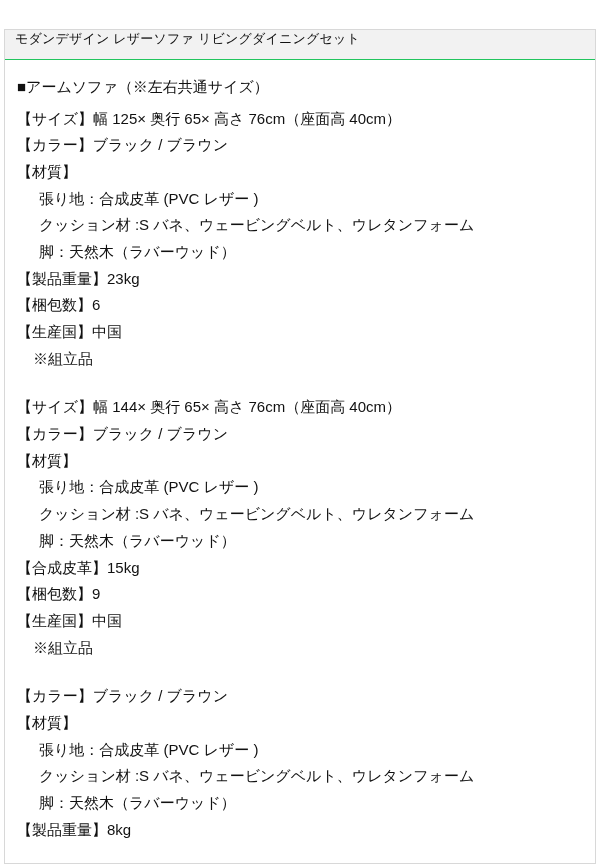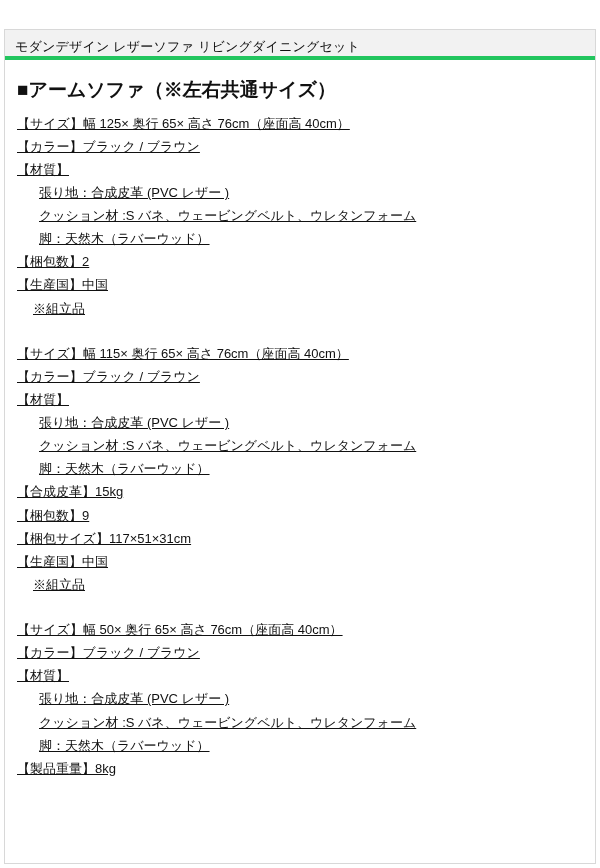--- a/index.html
+++ b/index.html
@@ -26,54 +26,53 @@
     top: 29px;
     width: 592px;
     height: 835px;
     border: 1px solid #d8d8d8;
     box-sizing: border-box;
     background: #ffffff;
   }
   .spec-header {
     height: 30px;
     background: #f2f2f2;
-    border-bottom: 4px solid #22c55e;
+    border-bottom: 1px solid #22c55e;
     display: flex;
-    align-items: flex-end;
+    align-items: flex-start;
     padding-left: 10px;
     box-sizing: border-box;
   }
   .spec-header-title {
     font-size: 13px;
     letter-spacing: 0.2px;
     color: #111111;
     white-space: nowrap;
   }
   .spec-body {
     padding: 16px 12px 0 12px;
     box-sizing: border-box;
   }
   .block {
     margin-bottom: 22px;
   }
   .block:last-child {
     margin-bottom: 0;
   }
   .block-title {
-    font-size: 19px;
-    font-weight: bold;
+    font-size: 15px;
+    font-weight: normal;
     margin: 0 0 7px 0;
     line-height: 1.5;
     white-space: nowrap;
   }
   .line {
-    font-size: 13px;
+    font-size: 15px;
     line-height: 1.78;
     white-space: nowrap;
-    text-decoration: underline;
   }
   .line.note {
     padding-left: 16px;
   }
   .line.sub {
     padding-left: 22px;
   }
 </style>
 </head>
 <body>
@@ -85,39 +84,38 @@
     </div>
     <div class="spec-body">
         <div class="block">
           <div class="block-title">■アームソファ（※左右共通サイズ）</div>
           <div class="line">【サイズ】幅 125× 奥行 65× 高さ 76cm（座面高 40cm）</div>
           <div class="line">【カラー】ブラック / ブラウン</div>
           <div class="line">【材質】</div>
           <div class="line sub">張り地：合成皮革 (PVC レザー )</div>
           <div class="line sub">クッション材 :S バネ、ウェービングベルト、ウレタンフォーム</div>
           <div class="line sub">脚：天然木（ラバーウッド）</div>
-          <div class="line">【梱包数】2</div>
+          <div class="line">【製品重量】23kg</div>
+          <div class="line">【梱包数】6</div>
           <div class="line">【生産国】中国</div>
           <div class="line note">※組立品</div>
         </div>
         <div class="block">
-          <div class="line">【サイズ】幅 115× 奥行 65× 高さ 76cm（座面高 40cm）</div>
+          <div class="line">【サイズ】幅 144× 奥行 65× 高さ 76cm（座面高 40cm）</div>
           <div class="line">【カラー】ブラック / ブラウン</div>
           <div class="line">【材質】</div>
           <div class="line sub">張り地：合成皮革 (PVC レザー )</div>
           <div class="line sub">クッション材 :S バネ、ウェービングベルト、ウレタンフォーム</div>
           <div class="line sub">脚：天然木（ラバーウッド）</div>
           <div class="line">【合成皮革】15kg</div>
           <div class="line">【梱包数】9</div>
-          <div class="line">【梱包サイズ】117×51×31cm</div>
           <div class="line">【生産国】中国</div>
           <div class="line note">※組立品</div>
         </div>
         <div class="block">
-          <div class="line">【サイズ】幅 50× 奥行 65× 高さ 76cm（座面高 40cm）</div>
           <div class="line">【カラー】ブラック / ブラウン</div>
           <div class="line">【材質】</div>
           <div class="line sub">張り地：合成皮革 (PVC レザー )</div>
           <div class="line sub">クッション材 :S バネ、ウェービングベルト、ウレタンフォーム</div>
           <div class="line sub">脚：天然木（ラバーウッド）</div>
           <div class="line">【製品重量】8kg</div>
         </div>
       </div>
   </div>
 </div>

